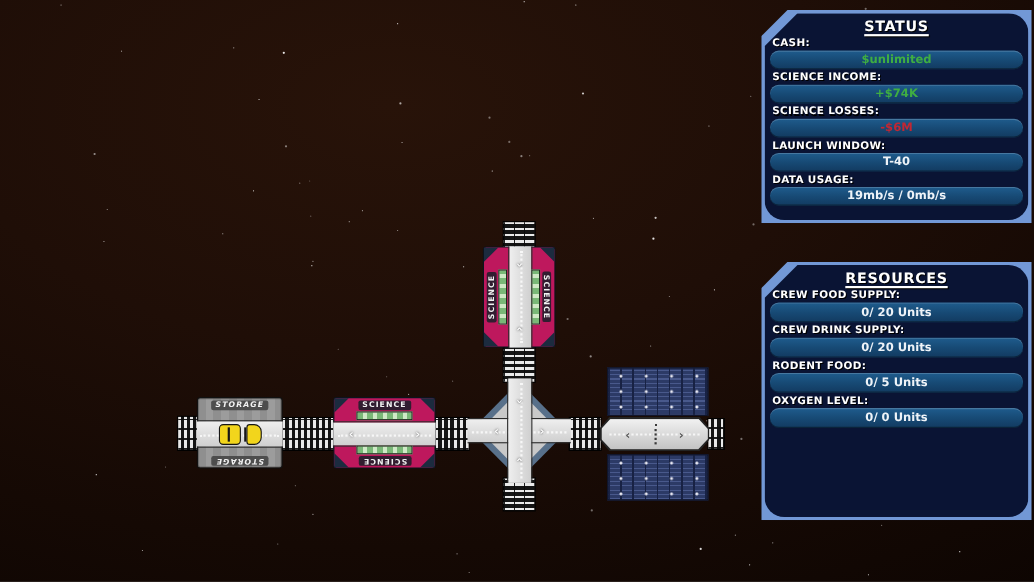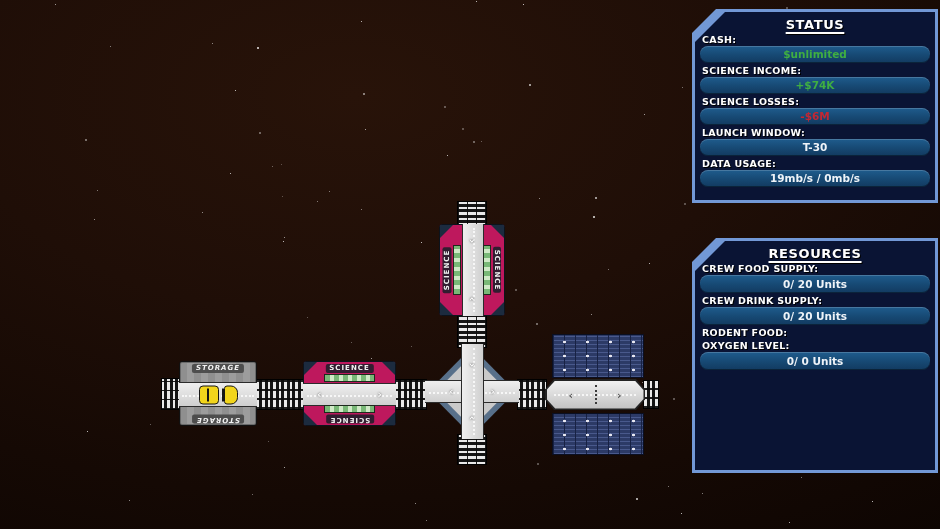--- a/index.html
+++ b/index.html
@@ -11,21 +11,21 @@
       radial-gradient(ellipse 1000px 560px at 38% 18%, #281309 0%, #1f0e07 40%, #150904 72%, #0d0502 100%);
   }
 
   
   #stars { position:absolute; inset:0; z-index:0; }
   .star { position:absolute; background:#fff; border-radius:50%; }
 
   
   .hud-panel { position:absolute; z-index:3; background:#7298d6;
     filter:drop-shadow(0 0 2px #000); }
-  .hud-inner { position:absolute; inset:3px; background:#0a1434; }
+  .hud-inner { position:absolute; inset:3px; background:#0a1434;border-radius:18px; }
   #status-panel  { left:692px; top:9px;   width:246px; height:194px;
     clip-path:polygon(24px 0,100% 0,100% 100%,0 100%,0 24px); }
   #status-panel .hud-inner  { clip-path:polygon(30px 0,100% 0,100% 100%,0 100%,0 30px); }
   #resources-panel { left:692px; top:238px; width:246px; height:235px;
     clip-path:polygon(24px 0,100% 0,100% 100%,0 100%,0 24px); }
   #resources-panel .hud-inner { clip-path:polygon(30px 0,100% 0,100% 100%,0 100%,0 30px); }
 
   .panel-title { margin-top:5px; text-align:center; color:#fff;
     font-size:13px; font-weight:bold; letter-spacing:.6px;
     text-decoration:underline; text-underline-offset:3px; text-decoration-thickness:1.5px;
@@ -304,21 +304,21 @@
     <div class="hud-row">
       <div class="hud-label">SCIENCE INCOME:</div>
       <div class="hud-box" style="color: rgb(63, 174, 66);">+$74K</div>
     </div>
     <div class="hud-row">
       <div class="hud-label">SCIENCE LOSSES:</div>
       <div class="hud-box" style="color: rgb(194, 39, 51);">-$6M</div>
     </div>
     <div class="hud-row">
       <div class="hud-label">LAUNCH WINDOW:</div>
-      <div class="hud-box" style="color: rgb(238, 243, 248);">T-30</div>
+      <div class="hud-box" style="color: rgb(238, 243, 248);">T-40</div>
     </div>
     <div class="hud-row">
       <div class="hud-label">DATA USAGE:</div>
       <div class="hud-box" style="color: rgb(238, 243, 248);">19mb/s / 0mb/s</div>
     </div>
   </div>
 </div>
 
 <div id="resources-panel" class="hud-panel">
   <div class="hud-inner">
@@ -326,19 +326,20 @@
     <div class="hud-row">
       <div class="hud-label">CREW FOOD SUPPLY:</div>
       <div class="hud-box">0/ 20 Units</div>
     </div>
     <div class="hud-row">
       <div class="hud-label">CREW DRINK SUPPLY:</div>
       <div class="hud-box">0/ 20 Units</div>
     </div>
     <div class="hud-row">
       <div class="hud-label">RODENT FOOD:</div>
+      <div class="hud-box">0/ 5 Units</div>
     </div>
     <div class="hud-row">
       <div class="hud-label">OXYGEN LEVEL:</div>
       <div class="hud-box">0/ 0 Units</div>
     </div>
   </div>
 </div>
 
 </body></html>

